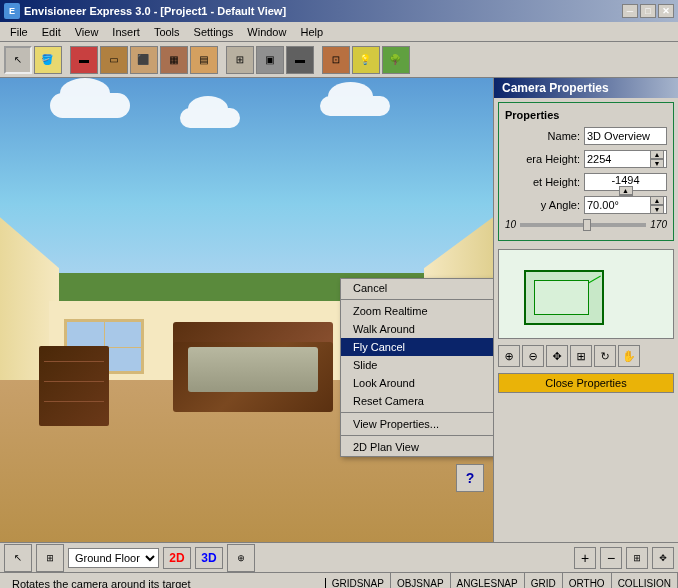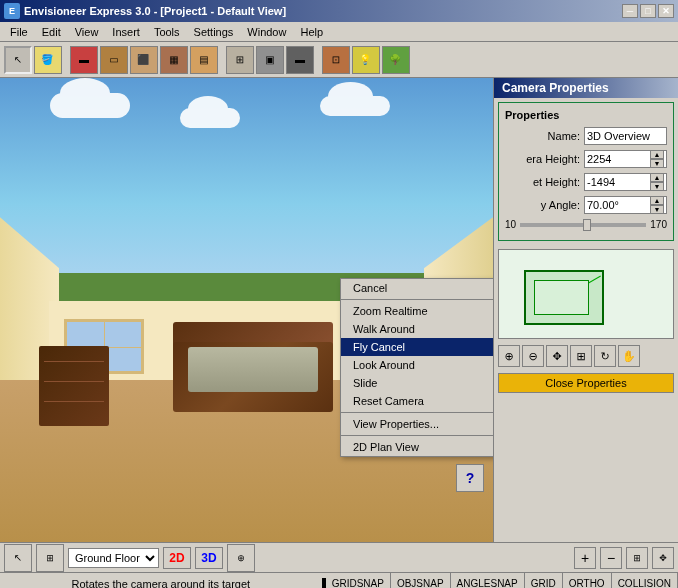--- a/index.html
+++ b/index.html
@@ -271,20 +271,21 @@
     }
     .spin-btns { display: flex; flex-direction: column; }
     .spin-btn { width: 14px; height: 9px; background: #d4d0c8; border: 1px solid #808080; font-size: 7px; display: flex; align-items: center; justify-content: center; cursor: pointer; }
 
     
     .cam-slider-row {
       display: flex;
       align-items: center;
       gap: 4px;
       margin: 4px 0;
+      font-style: italic;
     }
     .slider-label { font-size: 10px; }
     .slider-track {
       flex: 1;
       height: 4px;
       background: #a0a0a0;
       position: relative;
     }
     .slider-thumb {
       position: absolute;
@@ -399,22 +400,21 @@
       height: 22px;
       background: #d4d0c8;
       border-top: 1px solid #808080;
       display: flex;
       align-items: center;
       font-size: 11px;
     }
     .status-text {
       flex: 1;
       padding: 0 12px;
-      border-right: 4px solid #000000;
-      text-align: center;
+      border-right: 1px solid #000000;
     }
     .status-item {
       padding: 0 6px;
       border-right: 1px solid #808080;
       height: 100%;
       display: flex;
       align-items: center;
       font-size: 10px;
     }
 
@@ -508,22 +508,22 @@
         <div class="bed-mattress"></div>
       </div>
     </div>
 
     <div class="context-menu">
       <div class="ctx-item">Cancel</div>
       <div class="ctx-sep"></div>
       <div class="ctx-item">Zoom Realtime</div>
       <div class="ctx-item">Walk Around</div>
       <div class="ctx-item active">Fly Cancel</div>
+      <div class="ctx-item">Slide</div>
       <div class="ctx-item">Look Around</div>
-      <div class="ctx-item">Slide</div>
       <div class="ctx-item">Reset Camera</div>
       <div class="ctx-sep"></div>
       <div class="ctx-item">View Properties...</div>
       <div class="ctx-sep"></div>
       <div class="ctx-item">2D Plan View</div>
     </div>
 
     <div style="position:absolute;bottom:50px;left:456px;width:28px;height:28px;background:#d4d0c8;border:1px solid #808080;display:flex;align-items:center;justify-content:center;font-size:14px;font-weight:bold;color:#0000aa;">?</div>
   </div>
 
@@ -546,21 +546,21 @@
           <span>2254</span>
           <div class="spin-btns">
             <div class="spin-btn">▲</div>
             <div class="spin-btn">▼</div>
           </div>
         </div>
       </div>
 
       <div class="cam-row">
         <span class="cam-label">et Height:</span>
-        <div class="cam-input" style="width:60px;">
+        <div class="cam-input" style="width:60px;flex-direction:column;">
           <span>-1494</span>
           <div class="spin-btns">
             <div class="spin-btn">▲</div>
             <div class="spin-btn">▼</div>
           </div>
         </div>
       </div>
 
       <div class="cam-row">
         <span class="cam-label">y Angle:</span>

